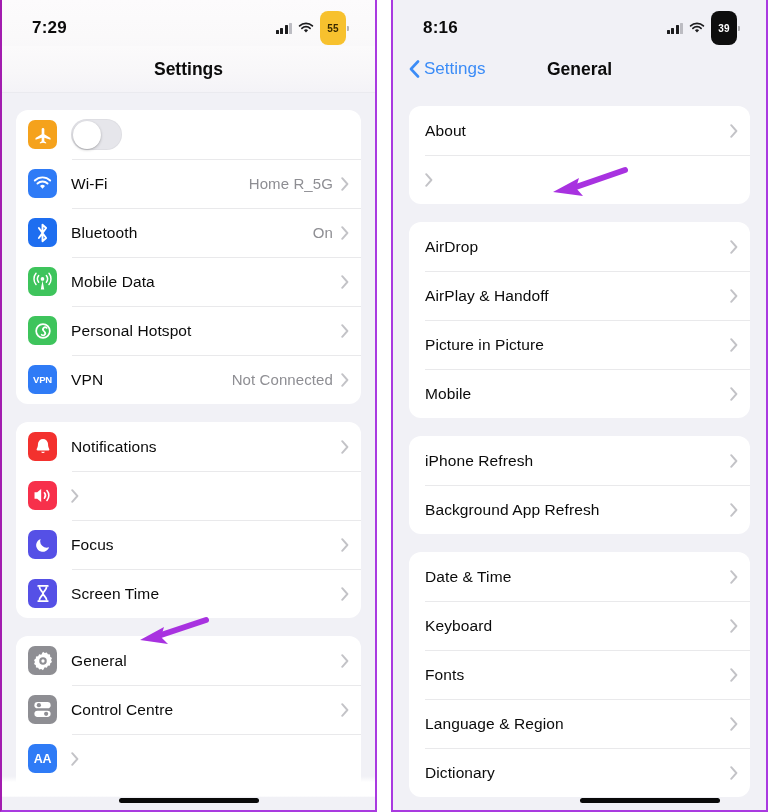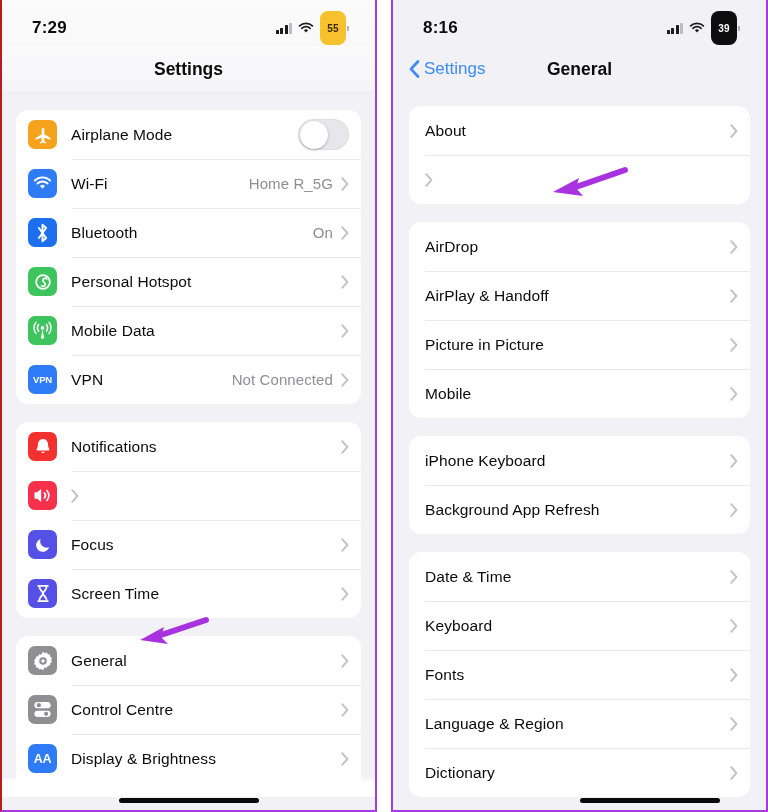--- a/index.html
+++ b/index.html
@@ -13,21 +13,21 @@
 
   .phone {
     position:relative;
     width:377px;
     height:812px;
     border:2px solid #a93ae0;
     border-top:none;
     background:#f1f1f6;
     overflow:hidden;
   }
-  .phone.left { border-left:2px solid #b91c1c; }
+  .phone.left { border-left:2px solid #a21caf; }
 
   
   .statusbar {
     height:46px;
     display:flex; align-items:center; justify-content:space-between;
     padding:10px 26px 0 30px;
     position:relative; z-index:3;
   }
   .sb-time { font-size:17px; font-weight:700; color:#0b0b0b; letter-spacing:.2px; }
   .sb-right { display:flex; align-items:center; gap:6px; }
@@ -205,21 +205,20 @@
     </div>
 
     <div class="body" id="left-body">
         <div class="group first">
           <div class="row">
             <div class="row-icon" style="background: rgb(245, 162, 28);">
               <svg width="20" height="20" viewBox="0 0 24 24">
                 <path d="M21 15.5 13.6 11V5.2a1.6 1.6 0 0 0-3.2 0V11L3 15.5v2.1l7.4-2.3v4.1l-2.2 1.5v1.4l3.8-1.1 3.8 1.1v-1.4l-2.2-1.5v-4.1l7.4 2.3z" fill="#fff"></path>
               </svg>
             </div>
-            <div class="row-label">Airplane Mode</div>
             <div class="toggle">
               <div class="knob"></div>
             </div>
           </div>
           <div class="row">
             <div class="row-icon" style="background: rgb(47, 123, 246);">
               <svg width="19" height="15" viewBox="0 0 20 15">
                 <path d="M10 12.9 7.4 10a3.9 3.9 0 0 1 5.2 0L10 12.9z" fill="#fff"></path>
                 <path d="M4.7 7.5a7.6 7.6 0 0 1 10.6 0" stroke="#fff" stroke-width="2" fill="none" stroke-linecap="round"></path>
                 <path d="M1.9 4.4a11.6 11.6 0 0 1 16.2 0" stroke="#fff" stroke-width="2" fill="none" stroke-linecap="round"></path>
@@ -234,34 +233,20 @@
             </div>
           </div>
           <div class="row">
             <div class="row-icon" style="background: rgb(30, 110, 240);">
               <svg width="15" height="20" viewBox="0 0 14 22">
                 <path d="M3 5.5 11 16.5 7 20V2l4 3.5L3 16.5" stroke="#fff" stroke-width="2.1" fill="none" stroke-linejoin="round" stroke-linecap="round"></path>
               </svg>
             </div>
             <div class="row-label">Bluetooth</div>
             <div class="row-value">On</div>
-            <div class="chev-r">
-              <svg width="8" height="14" viewBox="0 0 8 14">
-                <path d="M1.2 1.2 6.4 7l-5.2 5.8" stroke="#c3c3c7" stroke-width="1.9" fill="none" stroke-linecap="round" stroke-linejoin="round"></path>
-              </svg>
-            </div>
-          </div>
-          <div class="row">
-            <div class="row-icon" style="background: rgb(62, 196, 92);">
-              <svg width="20" height="20" viewBox="0 0 24 24">
-                <path d="M16.5 8.4c-2.6-2.6-6.2 1-3.6 3.6l.9.9c2.4 2.4-1 6-3.4 3.6" stroke="#fff" stroke-width="2.1" fill="none" stroke-linecap="round"></path>
-                <circle cx="12" cy="12" r="8.2" stroke="#fff" stroke-width="2.1" fill="none"></circle>
-              </svg>
-            </div>
-            <div class="row-label">Personal Hotspot</div>
             <div class="chev-r">
               <svg width="8" height="14" viewBox="0 0 8 14">
                 <path d="M1.2 1.2 6.4 7l-5.2 5.8" stroke="#c3c3c7" stroke-width="1.9" fill="none" stroke-linecap="round" stroke-linejoin="round"></path>
               </svg>
             </div>
           </div>
           <div class="row">
             <div class="row-icon" style="background: rgb(62, 196, 92);">
               <svg width="21" height="21" viewBox="0 0 24 24">
                 <circle cx="12" cy="9" r="2.1" fill="#fff"></circle>
@@ -271,20 +256,34 @@
               </svg>
             </div>
             <div class="row-label">Mobile Data</div>
             <div class="chev-r">
               <svg width="8" height="14" viewBox="0 0 8 14">
                 <path d="M1.2 1.2 6.4 7l-5.2 5.8" stroke="#c3c3c7" stroke-width="1.9" fill="none" stroke-linecap="round" stroke-linejoin="round"></path>
               </svg>
             </div>
           </div>
           <div class="row">
+            <div class="row-icon" style="background: rgb(62, 196, 92);">
+              <svg width="20" height="20" viewBox="0 0 24 24">
+                <path d="M16.5 8.4c-2.6-2.6-6.2 1-3.6 3.6l.9.9c2.4 2.4-1 6-3.4 3.6" stroke="#fff" stroke-width="2.1" fill="none" stroke-linecap="round"></path>
+                <circle cx="12" cy="12" r="8.2" stroke="#fff" stroke-width="2.1" fill="none"></circle>
+              </svg>
+            </div>
+            <div class="row-label">Personal Hotspot</div>
+            <div class="chev-r">
+              <svg width="8" height="14" viewBox="0 0 8 14">
+                <path d="M1.2 1.2 6.4 7l-5.2 5.8" stroke="#c3c3c7" stroke-width="1.9" fill="none" stroke-linecap="round" stroke-linejoin="round"></path>
+              </svg>
+            </div>
+          </div>
+          <div class="row">
             <div class="row-icon" style="background: rgb(47, 123, 246);">
               <span class="vpn-txt">VPN</span>
             </div>
             <div class="row-label">VPN</div>
             <div class="row-value">Not Connected</div>
             <div class="chev-r">
               <svg width="8" height="14" viewBox="0 0 8 14">
                 <path d="M1.2 1.2 6.4 7l-5.2 5.8" stroke="#c3c3c7" stroke-width="1.9" fill="none" stroke-linecap="round" stroke-linejoin="round"></path>
               </svg>
             </div>
@@ -375,21 +374,20 @@
             <div class="chev-r">
               <svg width="8" height="14" viewBox="0 0 8 14">
                 <path d="M1.2 1.2 6.4 7l-5.2 5.8" stroke="#c3c3c7" stroke-width="1.9" fill="none" stroke-linecap="round" stroke-linejoin="round"></path>
               </svg>
             </div>
           </div>
           <div class="row">
             <div class="row-icon" style="background: rgb(47, 123, 246);">
               <span class="aa-txt">AA</span>
             </div>
-            <div class="row-label">Display &amp; Brightness</div>
             <div class="chev-r">
               <svg width="8" height="14" viewBox="0 0 8 14">
                 <path d="M1.2 1.2 6.4 7l-5.2 5.8" stroke="#c3c3c7" stroke-width="1.9" fill="none" stroke-linecap="round" stroke-linejoin="round"></path>
               </svg>
             </div>
           </div>
           <div class="row">
             <div class="row-icon" style="background: transparent;">
               <div class="hs-grid">
                 <div class="hs-row">
@@ -511,21 +509,21 @@
             <div class="row-label">Mobile</div>
             <div class="chev-r">
               <svg width="8" height="14" viewBox="0 0 8 14">
                 <path d="M1.2 1.2 6.4 7l-5.2 5.8" stroke="#c3c3c7" stroke-width="1.9" fill="none" stroke-linecap="round" stroke-linejoin="round"></path>
               </svg>
             </div>
           </div>
         </div>
         <div class="group">
           <div class="row noicon">
-            <div class="row-label">iPhone Keyboard</div>
+            <div class="row-label">iPhone Refresh</div>
             <div class="chev-r">
               <svg width="8" height="14" viewBox="0 0 8 14">
                 <path d="M1.2 1.2 6.4 7l-5.2 5.8" stroke="#c3c3c7" stroke-width="1.9" fill="none" stroke-linecap="round" stroke-linejoin="round"></path>
               </svg>
             </div>
           </div>
           <div class="row noicon">
             <div class="row-label">Background App Refresh</div>
             <div class="chev-r">
               <svg width="8" height="14" viewBox="0 0 8 14">

